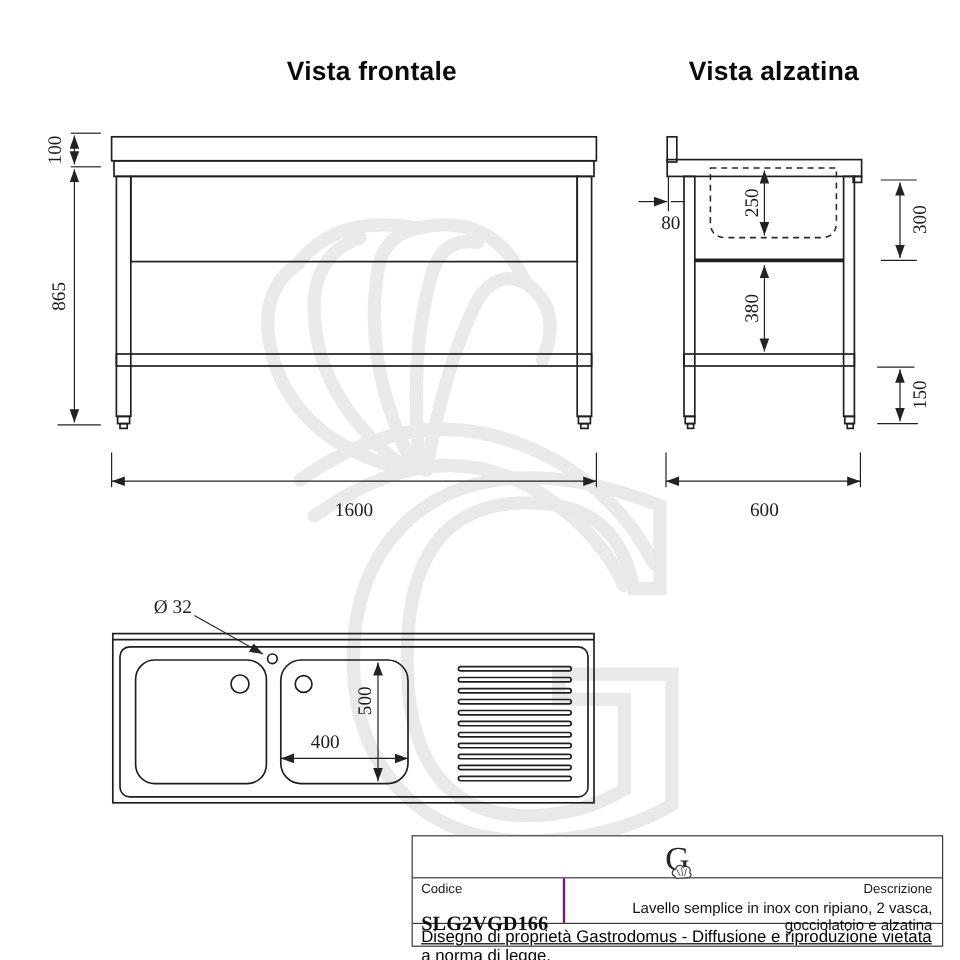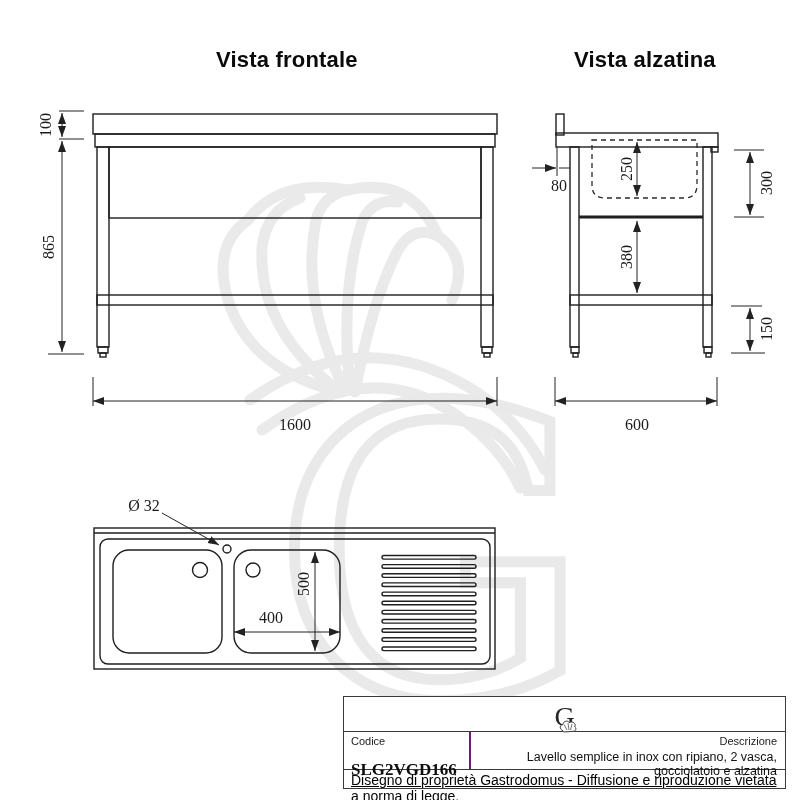--- a/index.html
+++ b/index.html
@@ -50,21 +50,21 @@
       <path d="M 345 390 Q 300 300 316 220 Q 322 196 348 190"></path>
       <path d="M 350 390 Q 340 290 362 222 Q 372 198 398 202"></path>
       <path d="M 355 392 Q 372 300 398 250 Q 414 224 438 236"></path>
       <path d="M 248 220 Q 280 178 348 190 Q 412 176 438 236 Q 470 258 452 300"></path>
       <path d="M 250 400 Q 360 322 470 388 Q 520 420 545 470"></path>
       <path d="M 262 430 Q 366 356 452 412 Q 500 444 520 488"></path>
     </g>
     <text x="272" y="695" font-family="DejaVu Serif, serif" font-size="400" fill="none" stroke="#e9e9e9" stroke-width="11">G</text>
   </svg>
 
-  <div class="view-title" style="left:216px; top:47px;">Vista frontale</div>
+  <div class="view-title" style="left:239px; top:47px;">Vista frontale</div>
   <div class="view-title" style="left:574px; top:47px;">Vista alzatina</div>
 
   <svg class="draw" width="800" height="800" viewBox="0 0 800 800">
     <defs>
       <marker id="ah" markerWidth="12" markerHeight="9" refX="11" refY="4" orient="auto-start-reverse" markerUnits="userSpaceOnUse">
         <path d="M0,0 L11,4 L0,8 Z" fill="#222"></path>
       </marker>
     </defs>
 
     <g>

